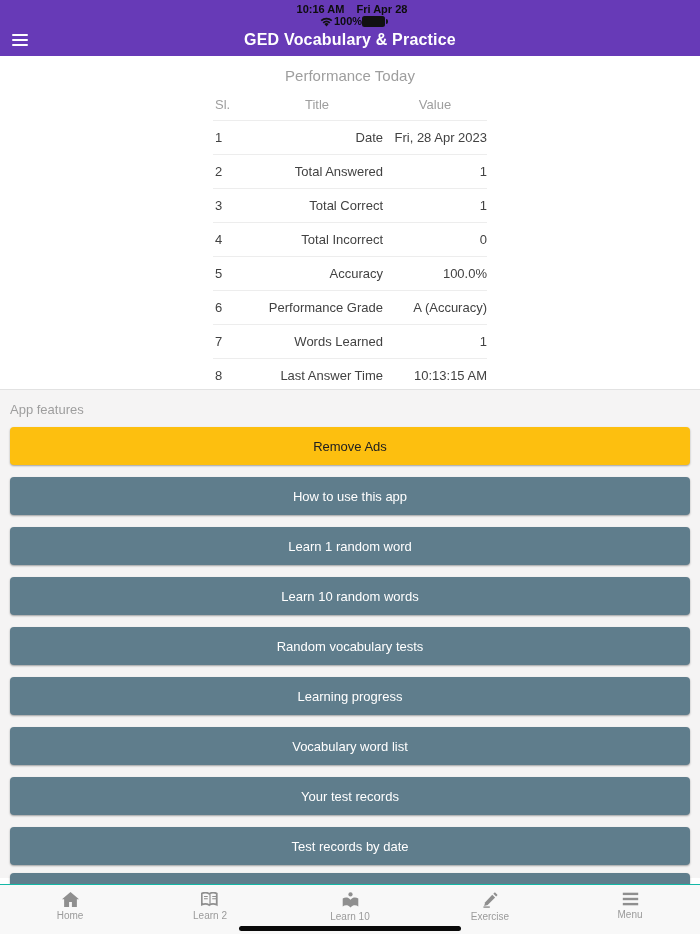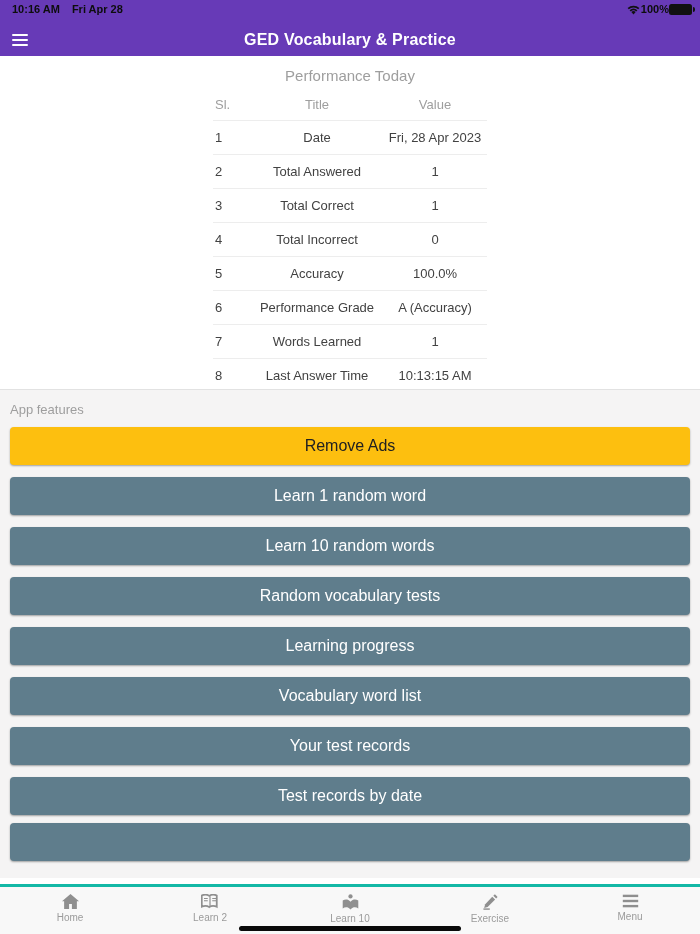--- a/index.html
+++ b/index.html
@@ -1,52 +1,52 @@
 <!DOCTYPE html>
 <html><head>
 <meta charset="utf-8">
 <style>
   html,body { margin:0; padding:0; }
   body { width:700px; height:934px; font-family:"Liberation Sans", sans-serif; -webkit-font-smoothing:antialiased; }
   .screen { position:relative; width:700px; height:934px; background:#ffffff; overflow:hidden; }
 
   
   .app-header { background:#673ab7; height:56px; }
-  .status-bar { display:flex; justify-content:space-between; align-items:flex-start; height:17px; padding:3px 8px 0 12px; color:#0d0d0d; font-size:11px; font-weight:700; }
+  .status-bar { display:flex; justify-content:space-between; align-items:center; height:17px; padding:3px 8px 0 12px; color:#0d0d0d; font-size:11px; font-weight:700;flex-direction:column; }
   .status-left { display:flex; gap:12px; }
   .status-right { display:flex; align-items:center; font-weight:700; }
   .wifi-svg { display:block; }
   .battery { position:relative; width:23px; height:11px; background:#111; border-radius:2.5px; }
   .battery::after { content:""; position:absolute; right:-3px; top:3px; width:2px; height:5px; background:#111; border-radius:0 2px 2px 0; }
 
   .nav-bar { position:relative; height:39px; display:flex; align-items:center; }
   .hamburger { position:absolute; left:12px; top:50%; transform:translateY(-50%); width:16px; height:12px; display:flex; flex-direction:column; justify-content:space-between; cursor:pointer; }
   .hamburger span { display:block; height:2px; background:#fff; border-radius:1px; }
   .nav-title { width:100%; text-align:center; color:#ffffff; font-size:16px; font-weight:700; letter-spacing:.2px; }
 
   
   .perf-section { background:#ffffff; height:334px; border-bottom:1px solid #e2e2e2; box-sizing:border-box; }
   .perf-title { text-align:center; color:#9e9e9e; font-size:15px; padding-top:11px; }
   table.perf { margin:4px auto 0; border-collapse:collapse; font-size:13px; }
   table.perf th { color:#9e9e9e; font-weight:400; padding:9px 0 8px; text-align:center; }
-  table.perf td { color:#424242; padding:9px 0; text-align:center; border-top:1px solid #ededed; }
+  table.perf td { color:#424242; padding:9px 0; text-align:right; border-top:1px solid #ededed; }
   table.perf .col-sl { width:36px; text-align:left; padding-left:2px; }
   table.perf .col-title { width:132px; }
   table.perf .col-value { width:104px; }
 
   
   .features { background:#f5f4f4; height:488px; padding:0 10px; box-sizing:border-box; }
   .features-heading { color:#9e9e9e; font-size:13px; padding:12px 0 10px; }
-  .btn { height:38px; border-radius:4px; display:flex; align-items:center; justify-content:center; font-size:16px; margin-bottom:12px; box-shadow:0 1px 2px rgba(0,0,0,.35); cursor:pointer; user-select:none; }
+  .btn { height:38px; border-radius:4px; display:flex; align-items:center; justify-content:center; font-size:13px; margin-bottom:12px; box-shadow:0 1px 2px rgba(0,0,0,.35); cursor:pointer; user-select:none; }
   .btn-accent { background:#fdbf0f; color:#212121; }
   .btn-default { background:#5f7d8c; color:#ffffff; }
   .btn-partial { margin-top:-4px; }
 
   
-  .tab-bar { position:absolute; left:0; bottom:0; width:700px; height:50px; background:#f8f8f8; border-top:3px solid #14b8a6; display:flex; box-sizing:border-box; }
+  .tab-bar { position:absolute; left:0; bottom:0; width:700px; height:50px; background:#f8f8f8; border-top:1px solid #14b8a6; display:flex; box-sizing:border-box; }
   .tab-item { flex:1; display:flex; flex-direction:column; align-items:center; padding-top:7px; gap:3px; color:#9b9b9b; font-size:10px; cursor:pointer; }
   .tab-item svg { display:block; }
   .home-indicator { position:absolute; bottom:3px; left:50%; transform:translateX(-50%); width:222px; height:5px; border-radius:3px; background:#0a0a0a; z-index:10; }
 </style>
 </head>
 <body>
 
 <div class="screen">
 
   <header class="app-header">
@@ -126,20 +126,21 @@
           <td class="col-title">Last Answer Time</td>
           <td class="col-value">10:13:15 AM</td>
         </tr>
       </tbody>
     </table>
   </section>
 
   <section class="features">
     <div class="features-heading">App features</div>
     <div class="btn btn-accent">Remove Ads</div>
+    <div class="btn btn-default">How to use this app</div>
     <div class="btn btn-default">Learn 1 random word</div>
     <div class="btn btn-default">Learn 10 random words</div>
     <div class="btn btn-default">Random vocabulary tests</div>
     <div class="btn btn-default">Learning progress</div>
     <div class="btn btn-default">Vocabulary word list</div>
     <div class="btn btn-default">Your test records</div>
     <div class="btn btn-default">Test records by date</div>
     <div class="btn btn-default btn-partial"></div>
   </section>
 

